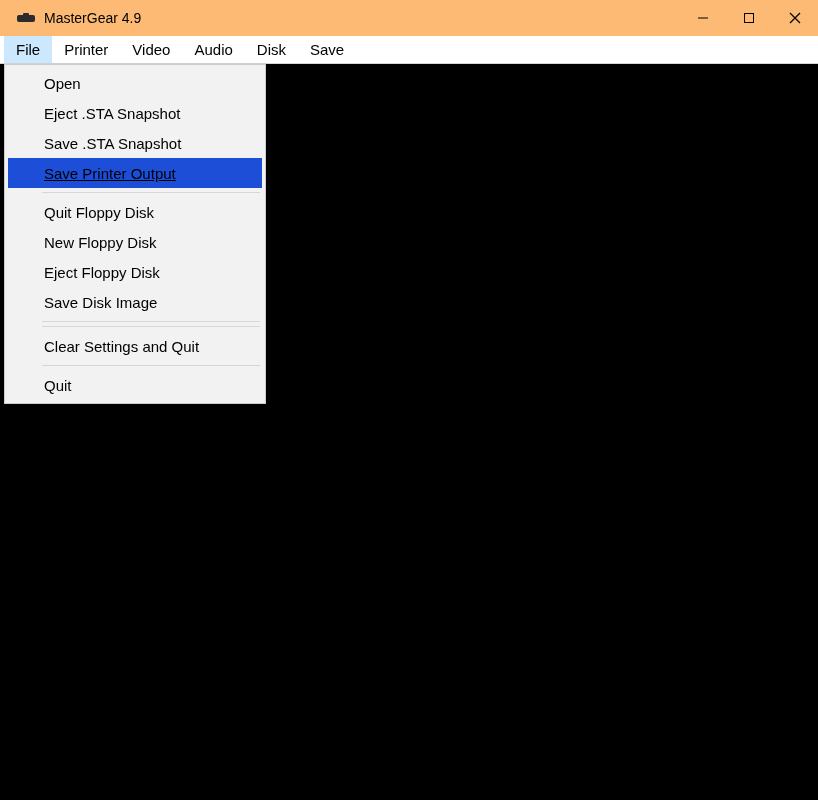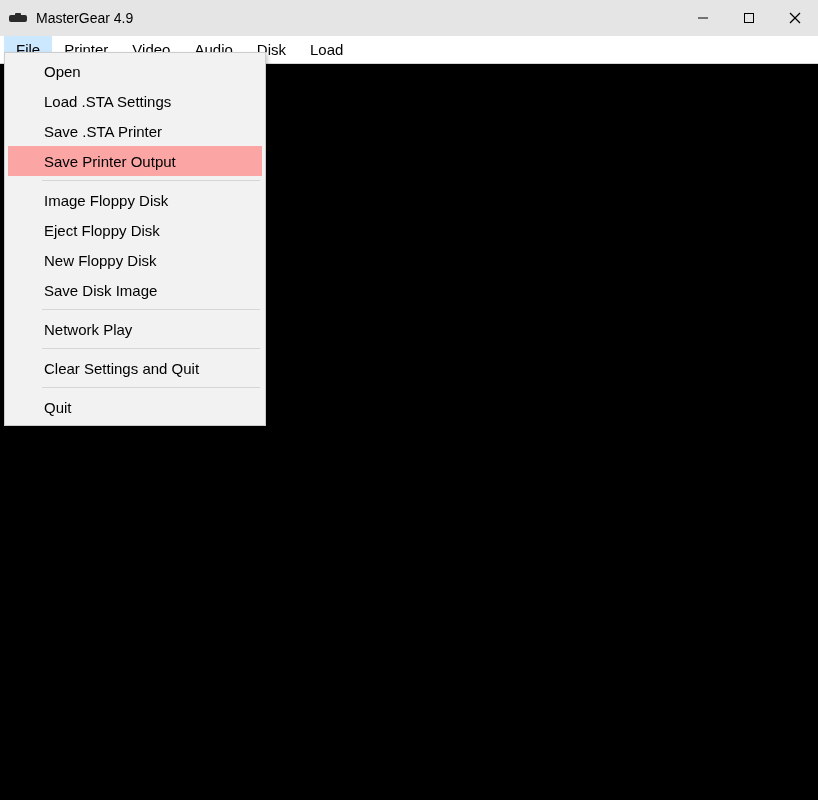--- a/index.html
+++ b/index.html
@@ -8,22 +8,22 @@
     font-family: "Segoe UI", Tahoma, sans-serif;
     font-size: 14px;
     background: #fff;
     overflow: hidden;
     position: relative;
   }
   .window { position: relative; width: 100%; height: 100%; }
   .titlebar {
     height: 36px;
     display: flex; align-items: center;
-    padding-left: 8px;
-    background: #e5e5e5;
+    padding-left: 16px;
+    background: #fdba74;
   }
   .app-icon {
     width: 20px; height: 14px;
     display: flex; align-items: center; justify-content: center;
     margin-right: 8px; margin-top: -1px;
   }
   .title-text { color: #000; font-size: 14px; }
   .window-controls {
     margin-left: auto;
     display: flex; align-items: center;
@@ -51,36 +51,36 @@
   }
   .menu-item.active { background: #cce8ff; }
   .content {
     position: absolute;
     left: 0; right: 0;
     top: 64px; bottom: 0;
     background: #000;
   }
   .dropdown {
     position: absolute;
-    left: 4px; top: 52px;
+    left: 4px; top: 64px;
     width: 262px;
     background: #f2f2f2;
     border: 1px solid #cccccc;
     box-shadow: 2px 2px 4px rgba(0,0,0,0.2);
     padding: 3px 3px;
     z-index: 10;
   }
   .dd-item {
     height: 30px;
     display: flex; align-items: center;
     padding-left: 36px;
     color: #000; font-size: 15px;
     cursor: default;
   }
-  .dd-item.highlight { background: #fca5a5; }
+  .dd-item.highlight { background: #1d4ed8; text-decoration: underline; }
   .dd-sep {
     height: 1px;
     background: #d6d6d6;
     margin: 4px 2px 4px 34px;
   }
 </style>
 </head>
 <body>
 
 <div class="window">
@@ -112,36 +112,35 @@
       </div>
     </div>
   </div>
 
   <div class="menubar">
     <div class="menu-item active">File</div>
     <div class="menu-item">Printer</div>
     <div class="menu-item">Video</div>
     <div class="menu-item">Audio</div>
     <div class="menu-item">Disk</div>
-    <div class="menu-item">Load</div>
+    <div class="menu-item">Save</div>
   </div>
 
   <div class="content"></div>
 
   <div class="dropdown">
     <div class="dd-item">Open</div>
-    <div class="dd-item">Load .STA Settings</div>
-    <div class="dd-item">Save .STA Printer</div>
+    <div class="dd-item">Eject .STA Snapshot</div>
+    <div class="dd-item">Save .STA Snapshot</div>
     <div class="dd-item highlight">Save Printer Output</div>
     <div class="dd-sep"></div>
-    <div class="dd-item">Image Floppy Disk</div>
+    <div class="dd-item">Quit Floppy Disk</div>
+    <div class="dd-item">New Floppy Disk</div>
     <div class="dd-item">Eject Floppy Disk</div>
-    <div class="dd-item">New Floppy Disk</div>
     <div class="dd-item">Save Disk Image</div>
     <div class="dd-sep"></div>
-    <div class="dd-item">Network Play</div>
     <div class="dd-sep"></div>
     <div class="dd-item">Clear Settings and Quit</div>
     <div class="dd-sep"></div>
     <div class="dd-item">Quit</div>
   </div>
 
 </div>
 
 </body></html>

